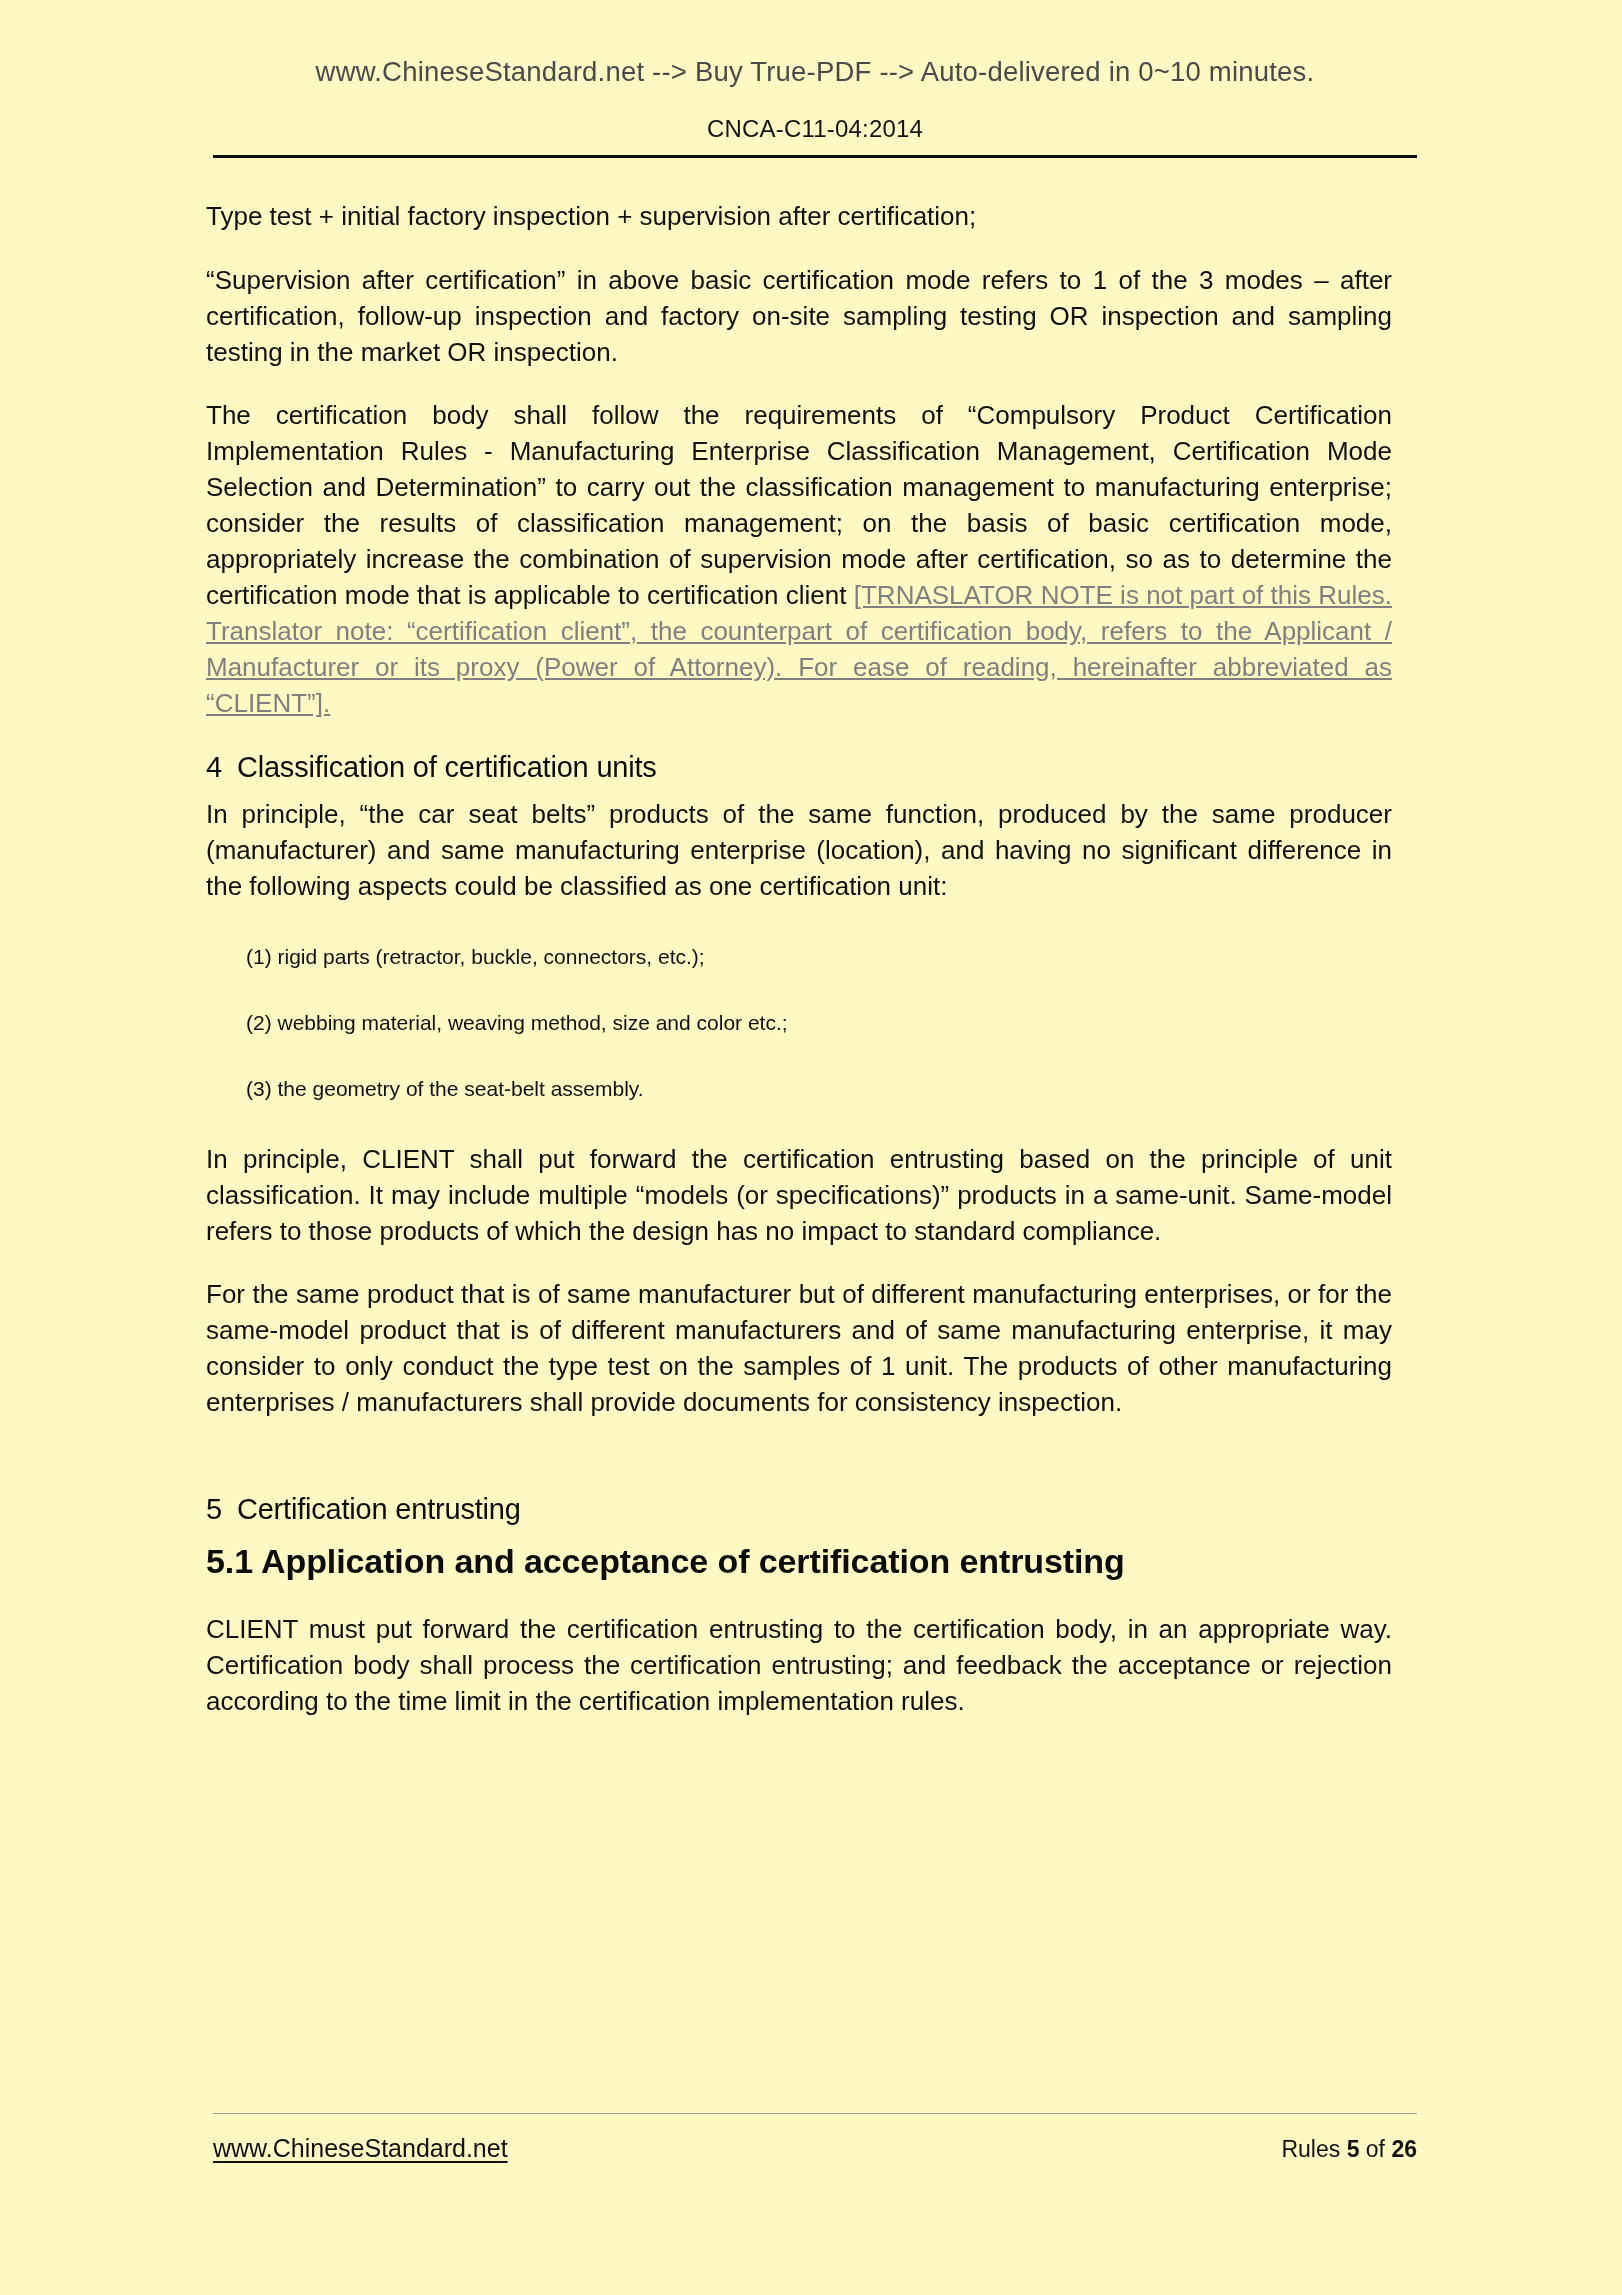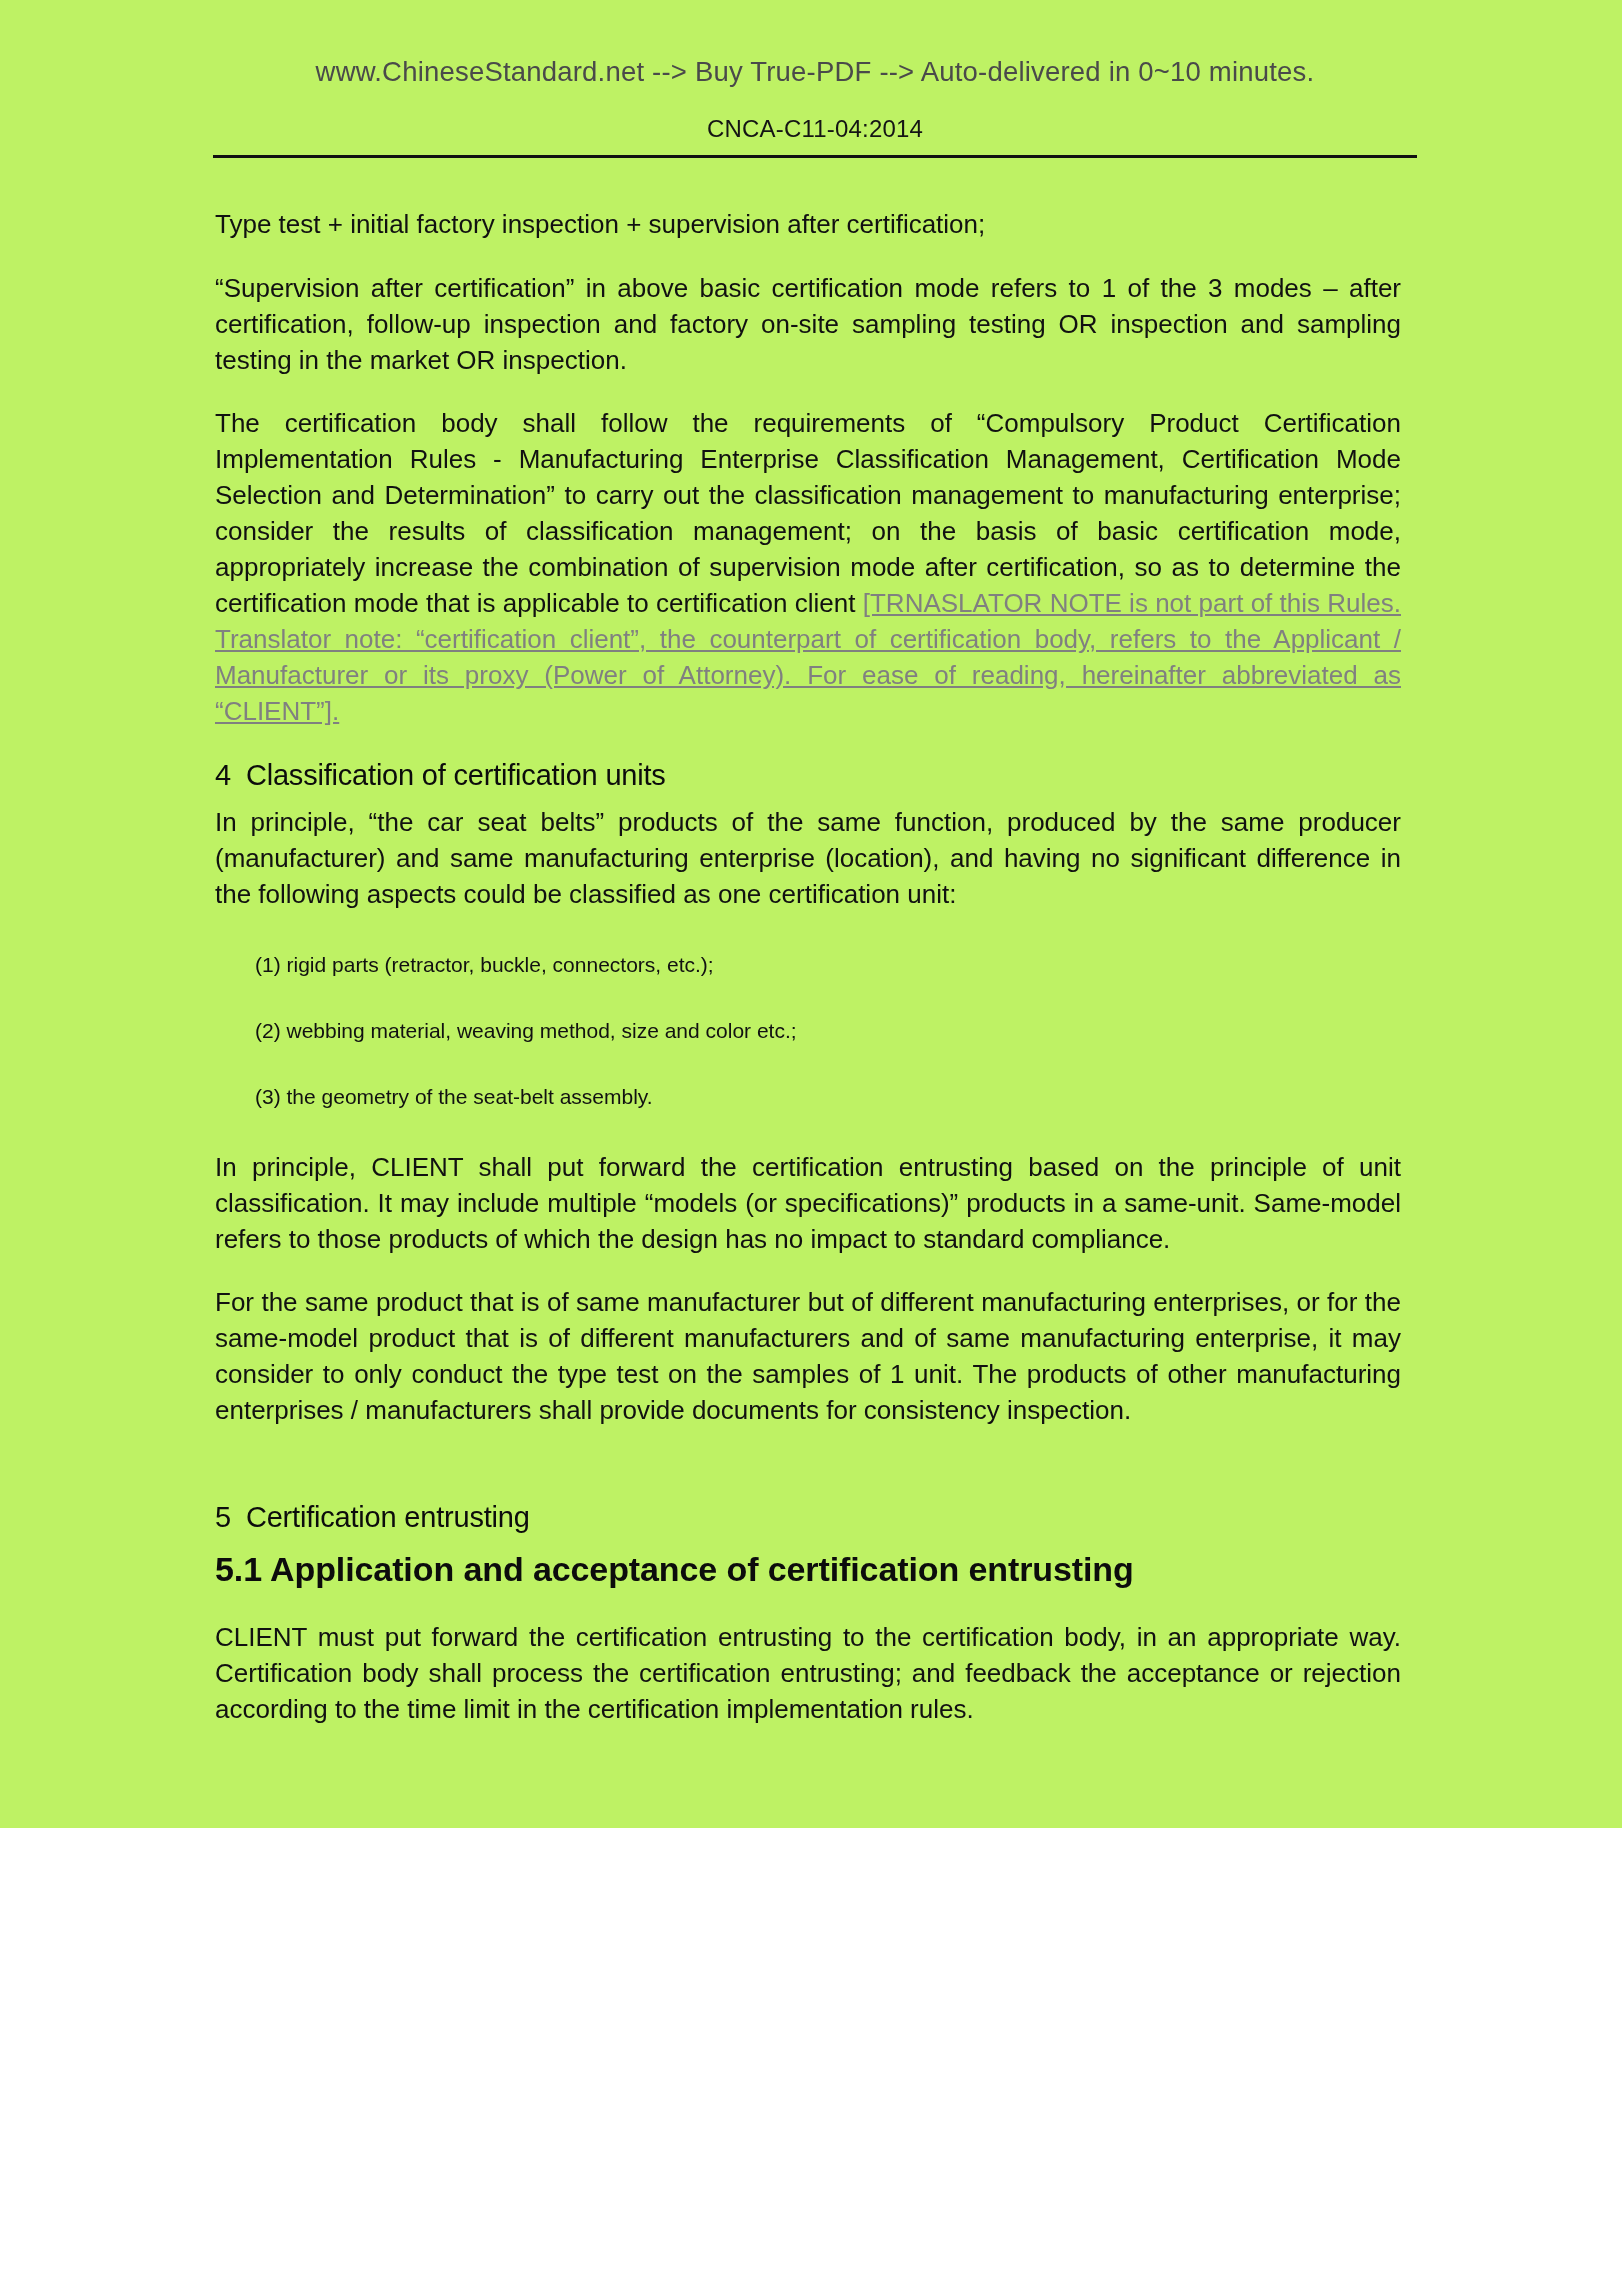--- a/index.html
+++ b/index.html
@@ -8,23 +8,23 @@
     padding: 0;
     background: #ffffff;
   }
   body {
     font-family: "Liberation Sans", sans-serif;
     color: #000000;
   }
   .page {
     position: relative;
     width: 1623px;
-    height: 1828px;
+    height: 2295px;
     margin: 0 auto;
-    background: #bef264;
+    background: #fef9c3;
     box-sizing: border-box;
     overflow: hidden;
   }
 
   
   .page-header {
     position: absolute;
     top: 55px;
     left: 213px;
     width: 1204px;
@@ -47,23 +47,22 @@
   .header-rule {
     margin-top: 11.7px;
     border-top: 3.3px solid #111111;
     width: 100%;
   }
 
   
   .content {
     position: absolute;
     top: 198px;
-    left: 215px;
+    left: 206px;
     width: 1186px;
-    margin-top: 8px;
   }
   p.body-text {
     font-size: 26px;
     line-height: 36px;
     text-align: justify;
     text-justify: inter-word;
     margin: 0 0 27.5px 0;
     color: #111111;
     -webkit-hyphens: none;
     hyphens: none;

